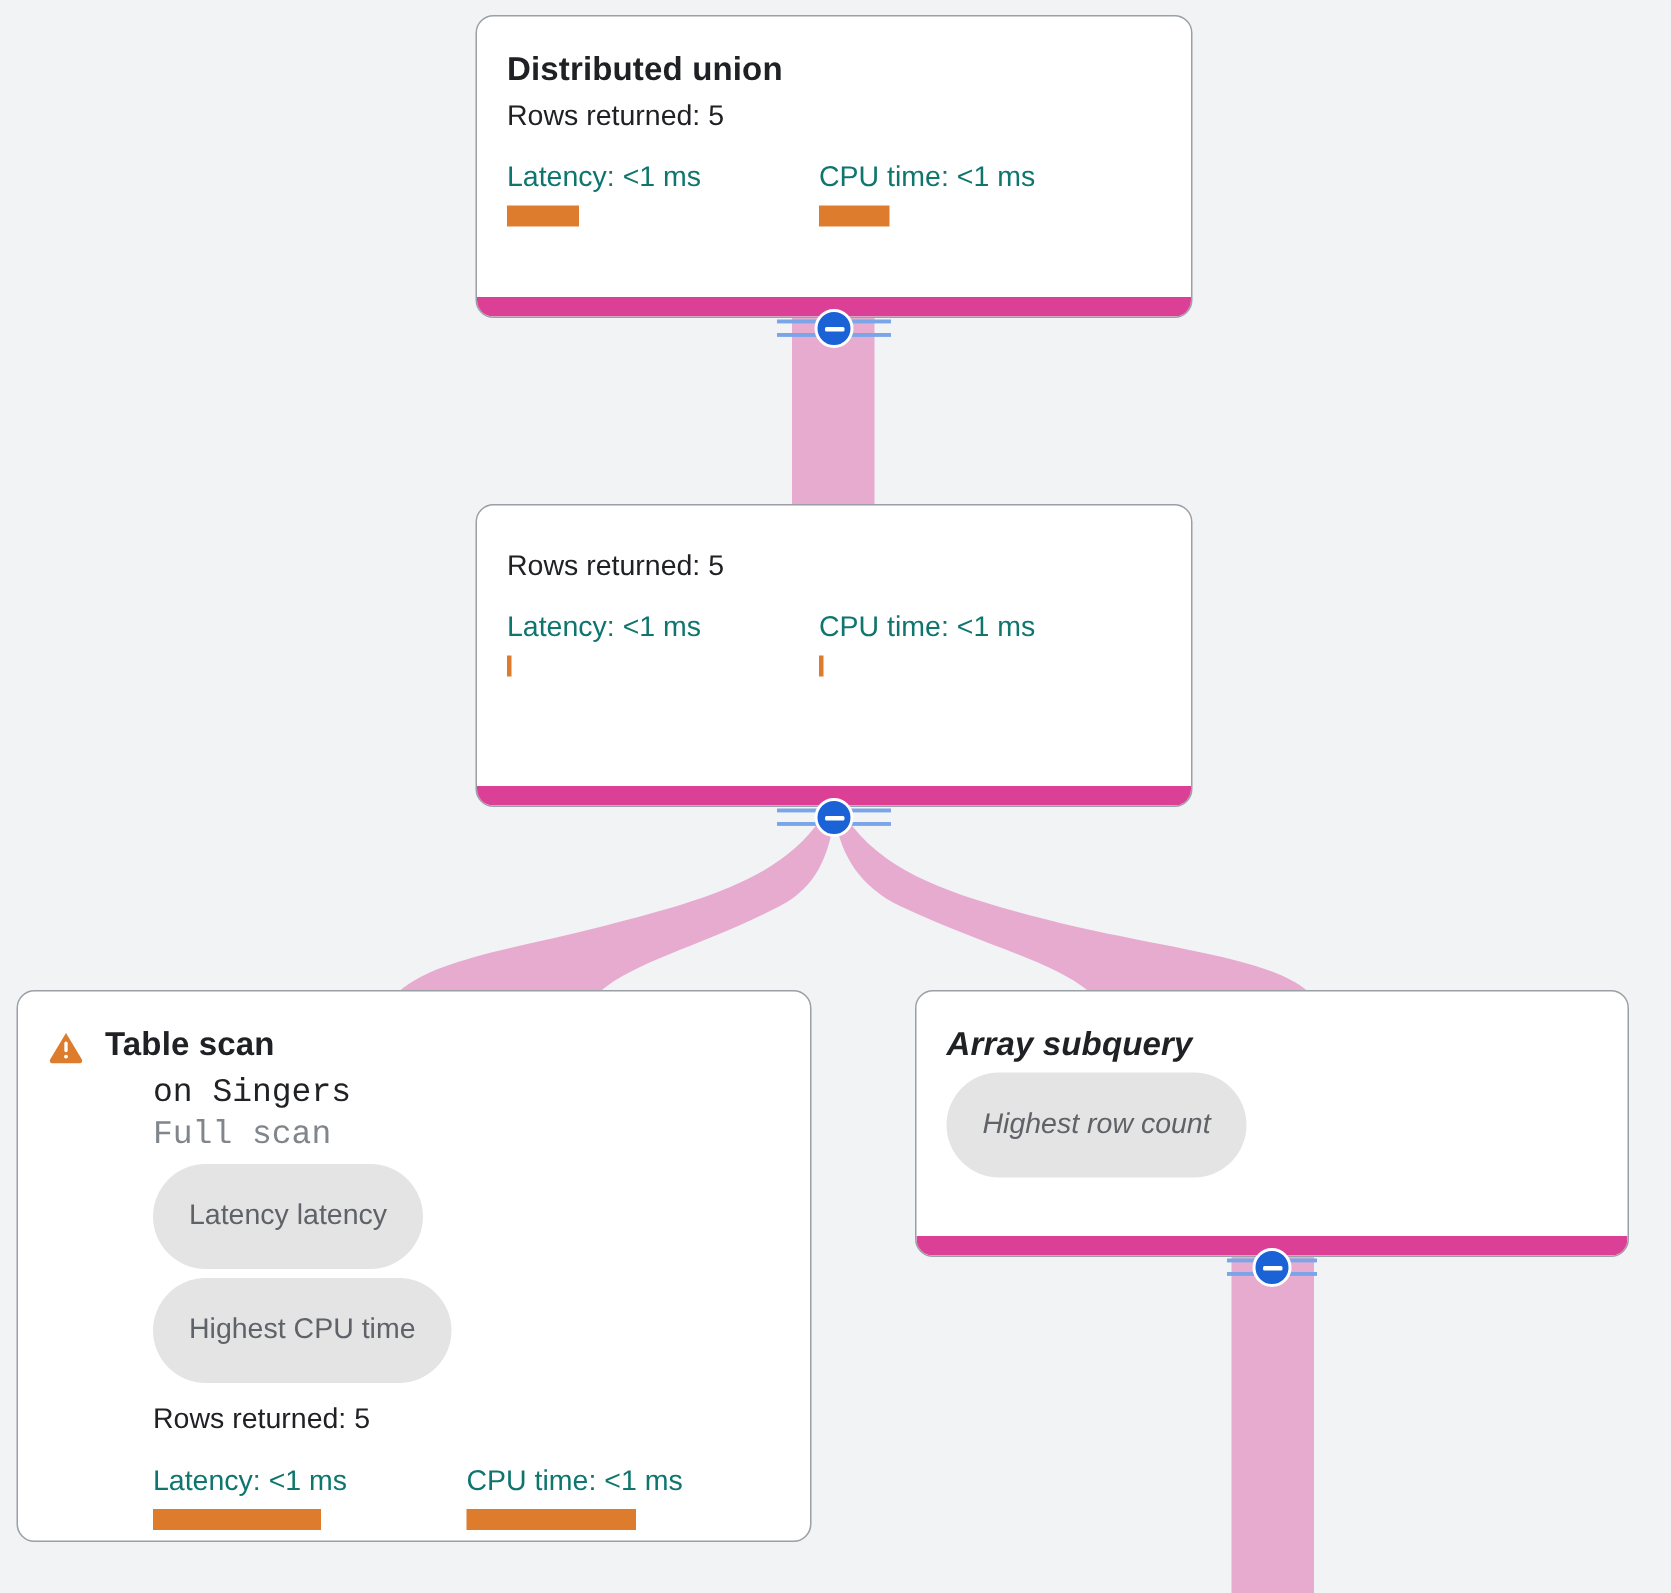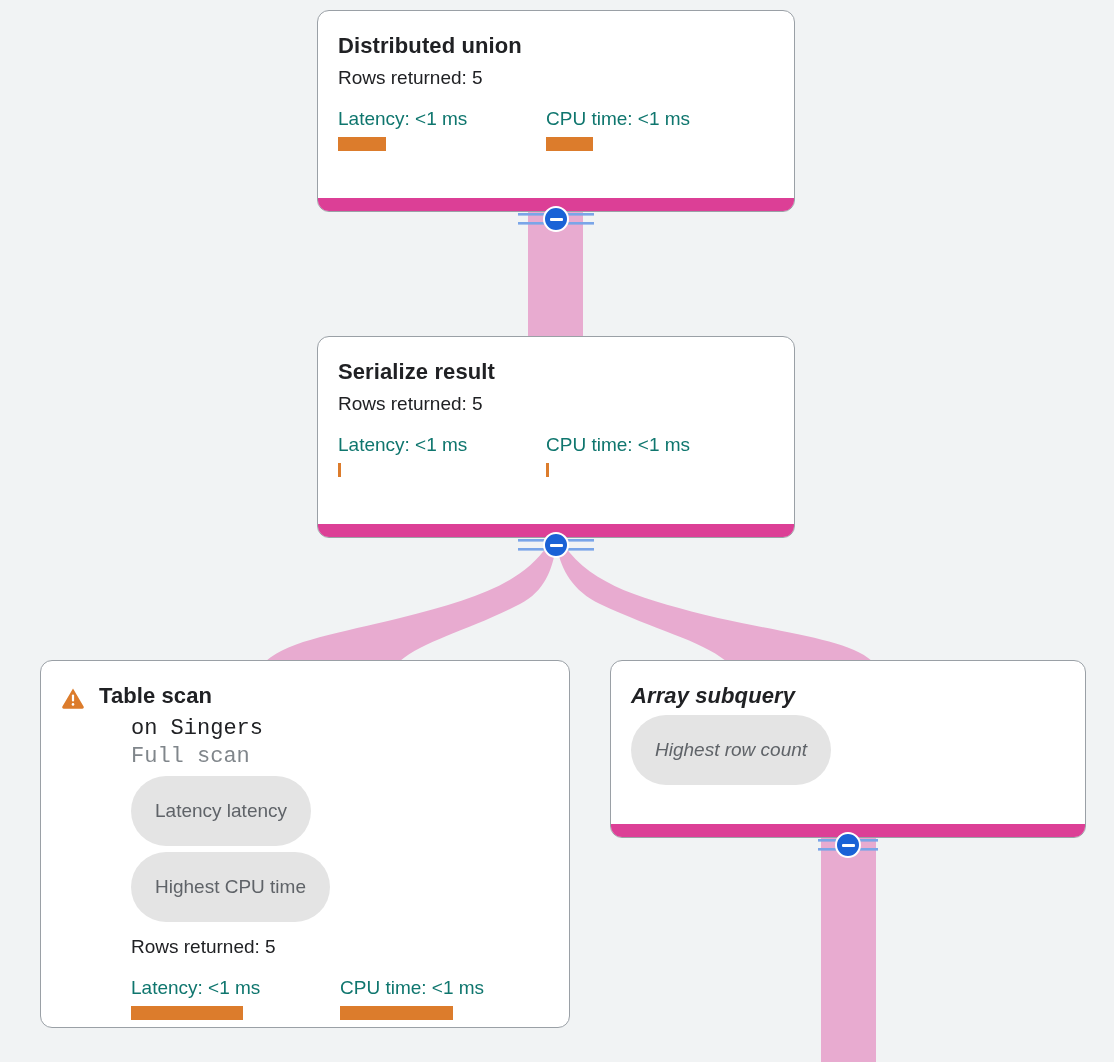--- a/index.html
+++ b/index.html
@@ -134,39 +134,36 @@
           <div class="metric-label">CPU time: &lt;1 ms</div>
           <div class="metric-bar" style="width:47px;"></div>
         </div>
       </div>
     </div>
     <div class="node-footer"></div>
   </div>
 
   <div class="node" style="left:317px;top:336px;width:478px;height:202px;">
     <div class="node-body">
-      <div class="title-row">
-        <div class="node-title">Serialize result</div>
-      </div>
       <div class="rows-line">Rows returned: 5</div>
       <div class="metrics">
         <div class="metric" style="width:208px;">
           <div class="metric-label">Latency: &lt;1 ms</div>
           <div class="metric-bar" style="width:3px;"></div>
         </div>
         <div class="metric">
           <div class="metric-label">CPU time: &lt;1 ms</div>
           <div class="metric-bar" style="width:3px;"></div>
         </div>
       </div>
     </div>
     <div class="node-footer"></div>
   </div>
 
-  <div class="node" style="left:40px;top:660px;width:530px;height:368px;">
+  <div class="node" style="left:11px;top:660px;width:530px;height:368px;">
     <div class="node-body with-icon">
       <div class="title-row">
         <span class="warn-icon">
           <svg width="24" height="24" viewBox="0 0 24 24" xmlns="http://www.w3.org/2000/svg">
             <path d="M12 2.6 L22.6 20.4 a1.6 1.6 0 0 1 -1.4 2.4 H2.8 a1.6 1.6 0 0 1 -1.4 -2.4 Z" fill="#dc7c2c"></path>
             <rect x="10.9" y="8.4" width="2.2" height="7.1" rx="1.1" fill="#ffffff"></rect>
             <circle cx="12" cy="18.4" r="1.3" fill="#ffffff"></circle>
           </svg>
         </span>
         <div class="node-title">Table scan</div>

